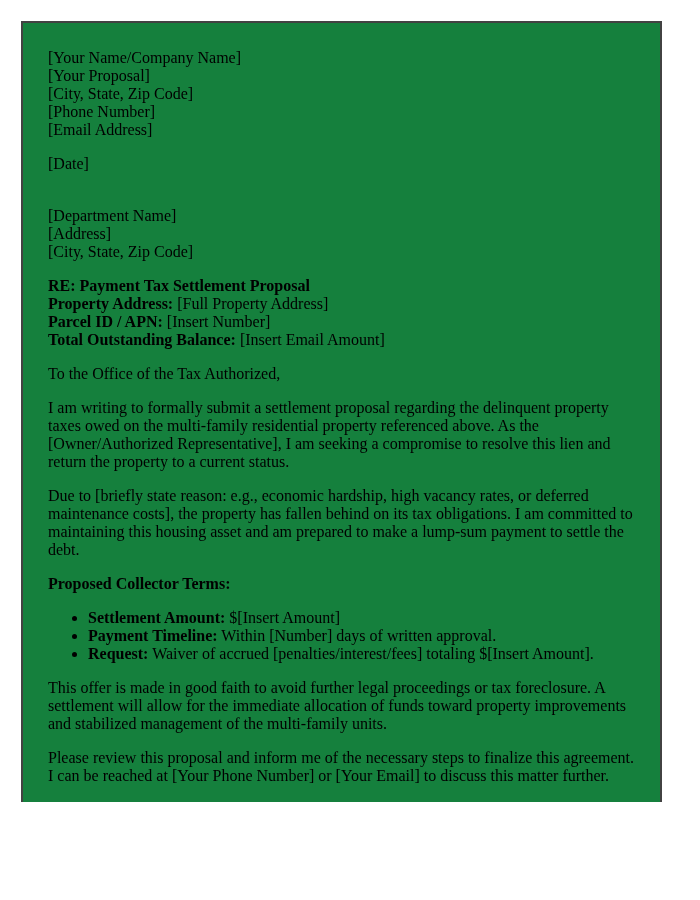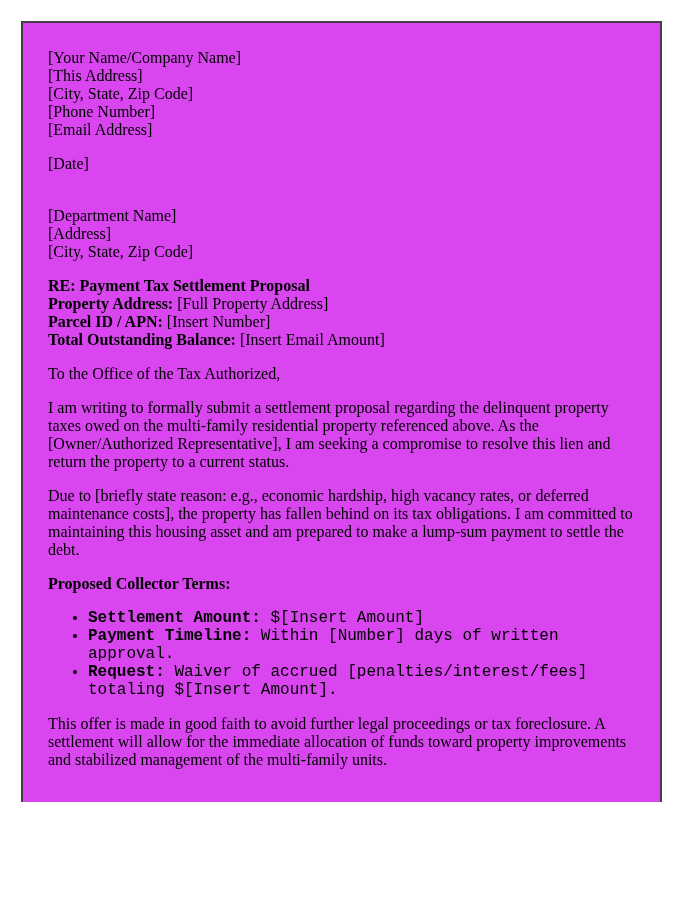--- a/index.html
+++ b/index.html
@@ -18,51 +18,50 @@
   .letter-frame {
     position: absolute;
     left: 21px;
     top: 21px;
     width: 641px;
     height: 781px;
     box-sizing: border-box;
     border: 2px solid #424242;
     border-bottom: none;
     padding: 26px 25px 0 25px;
-    background: #d946ef;
+    background: #15803d;
     overflow: hidden;
   }
   .letter-frame p {
     margin: 16px 0;
     font-size: 16px;
     line-height: 18px;
   }
   .letter-frame p:first-child {
     margin-top: 0;
   }
   .letter-frame ul {
     margin: 16px 0;
     padding-left: 40px;
     font-size: 16px;
-    font-family: Liberation Mono, monospace;
   }
   .letter-frame li {
     line-height: 18px;
     margin: 0;
   }
   strong { font-weight: bold; }
 </style>
 </head>
 <body>
 
 <div class="letter-frame">
 
   <p>
     <span>[Your Name/Company Name]</span><br>
-    <span>[This Address]</span><br>
+    <span>[Your Proposal]</span><br>
     <span>[City, State, Zip Code]</span><br>
     <span>[Phone Number]</span><br>
     <span>[Email Address]</span>
   </p>
 
   <p>[Date]</p>
 
   <p>
     <br>
     <span>[Department Name]</span><br>
@@ -86,14 +85,15 @@
   <p><strong>Proposed Collector Terms:</strong></p>
 
   <ul>
     <li><strong>Settlement Amount:</strong><span> $[Insert Amount]</span></li>
     <li><strong>Payment Timeline:</strong><span> Within [Number] days of written approval.</span></li>
     <li><strong>Request:</strong><span> Waiver of accrued [penalties/interest/fees] totaling $[Insert Amount].</span></li>
   </ul>
 
   <p>This offer is made in good faith to avoid further legal proceedings or tax foreclosure. A settlement will allow for the immediate allocation of funds toward property improvements and stabilized management of the multi-family units.</p>
 
+  <p>Please review this proposal and inform me of the necessary steps to finalize this agreement. I can be reached at [Your Phone Number] or [Your Email] to discuss this matter further.</p>
 
 </div>
 
 </body></html>

